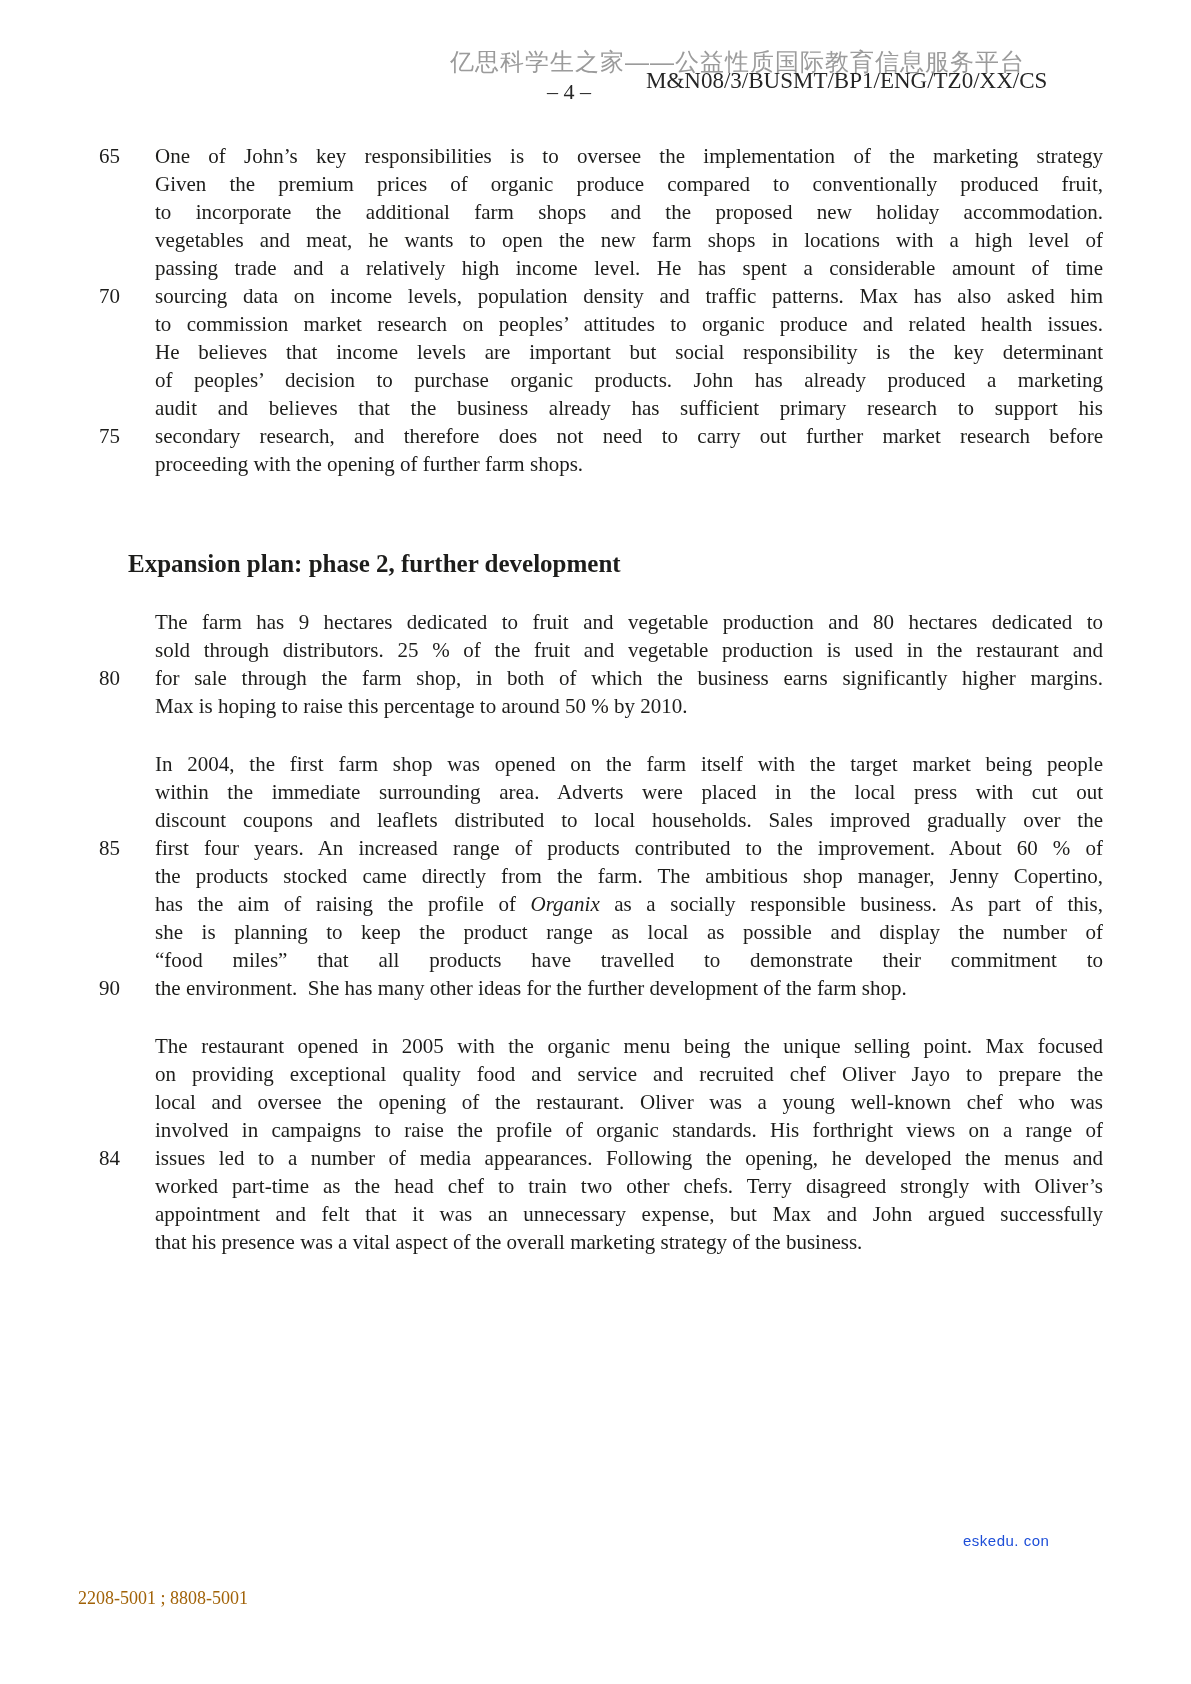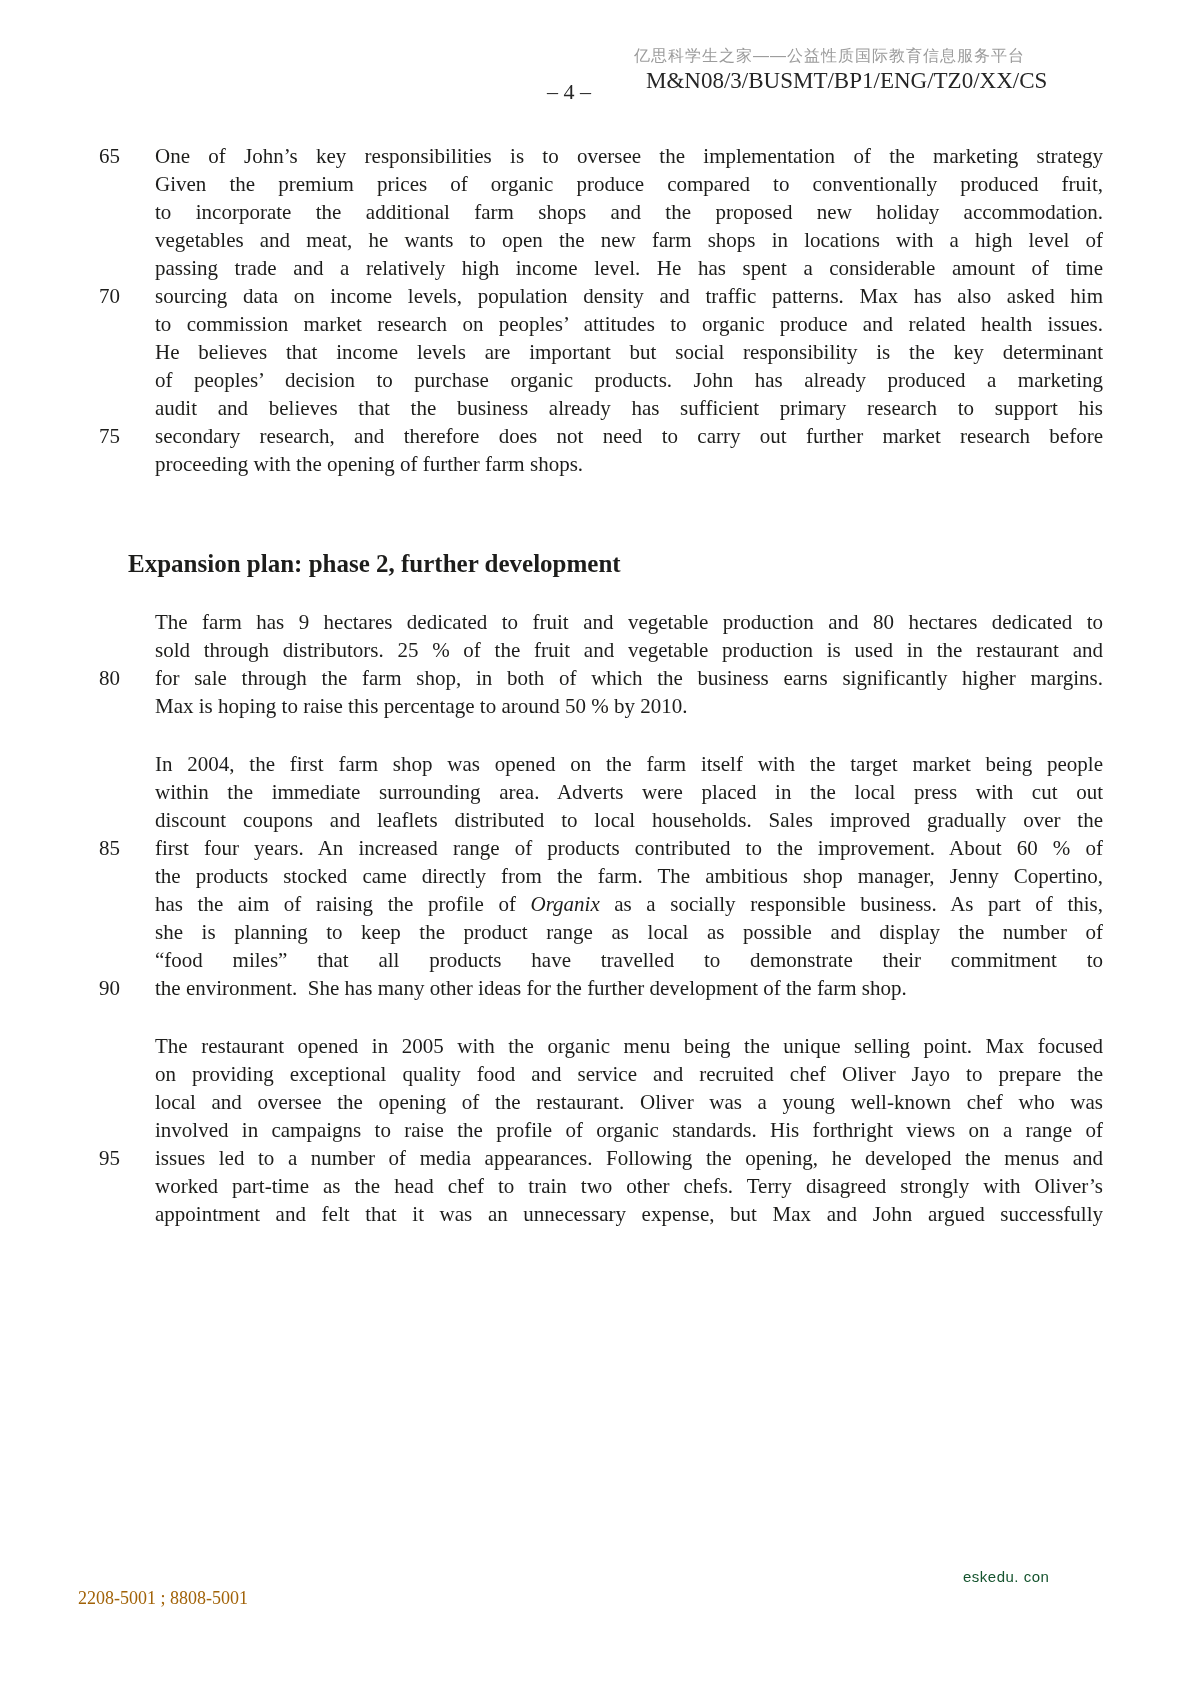--- a/index.html
+++ b/index.html
@@ -5,21 +5,21 @@
   html,body{margin:0;padding:0;background:#e8e8e8;}
   .page{
     position:relative;width:1191px;height:1684px;background:#ffffff;
     font-family:"Liberation Serif", serif;color:#1d1d1b;overflow:hidden;
     margin:0 auto;
   }
   
   .wm-cn{
     position:absolute;top:46px;right:166px;
     font-family:"Liberation Sans", sans-serif;
-    font-size:16px;color:#9b9b9b;letter-spacing:1px;white-space:nowrap;
+    font-size:24px;color:#9b9b9b;letter-spacing:1px;white-space:nowrap;
   }
   .page-num{
     position:absolute;top:79px;left:547px;
     font-size:22px;color:#262626;white-space:nowrap;
   }
   .paper-code{
     position:absolute;top:68px;left:646px;
     font-size:23px;color:#262626;white-space:nowrap;
   }
   
@@ -35,23 +35,23 @@
   .ltext.last{text-align:left;text-align-last:left;white-space:pre-wrap;}
   .heading{
     margin:72px 0 30px 29px;font-weight:bold;font-size:25px;line-height:28px;
   }
   em{font-style:italic;}
   
   .footer-left{
     position:absolute;left:78px;top:1588px;font-size:18px;color:#a16207;white-space:nowrap;
   }
   .footer-right{
-    position:absolute;left:963px;top:1568px;
+    position:absolute;left:963px;top:1532px;
     font-family:"Liberation Sans", sans-serif;
-    font-size:15px;color:#14532d;letter-spacing:0.5px;white-space:nowrap;
+    font-size:15px;color:#1d4ed8;letter-spacing:0.5px;white-space:nowrap;
   }
 </style>
 </head>
 <body>
 
 <div class="page">
 
   <div class="wm-cn">亿思科学生之家——公益性质国际教育信息服务平台</div>
   <div class="page-num">– 4 –</div>
   <div class="paper-code">M&amp;N08/3/BUSMT/BP1/ENG/TZ0/XX/CS</div>
@@ -175,30 +175,34 @@
         </div>
         <div class="line">
           <span class="lineno"></span>
           <span class="ltext j"><span>local and oversee the opening of the restaurant.  Oliver was a young well-known chef who was</span></span>
         </div>
         <div class="line">
           <span class="lineno"></span>
           <span class="ltext j"><span>involved in campaigns to raise the profile of organic standards.  His forthright views on a range of</span></span>
         </div>
         <div class="line">
-          <span class="lineno">95</span>
+          <span class="lineno">84</span>
           <span class="ltext j"><span>issues led to a number of media appearances.  Following the opening, he developed the menus and</span></span>
         </div>
         <div class="line">
           <span class="lineno"></span>
           <span class="ltext j"><span>worked part-time as the head chef to train two other chefs.  Terry disagreed strongly with Oliver’s</span></span>
         </div>
         <div class="line">
           <span class="lineno"></span>
           <span class="ltext j"><span>appointment and felt that it was an unnecessary expense, but Max and John argued successfully</span></span>
+        </div>
+        <div class="line">
+          <span class="lineno"></span>
+          <span class="ltext last"><span>that his presence was a vital aspect of the overall marketing strategy of the business.</span></span>
         </div>
       </div>
   </div>
 
   <div class="footer-left">2208-5001 ; 8808-5001</div>
   <div class="footer-right">eskedu. con</div>
 
 </div>
 
 </body></html>

